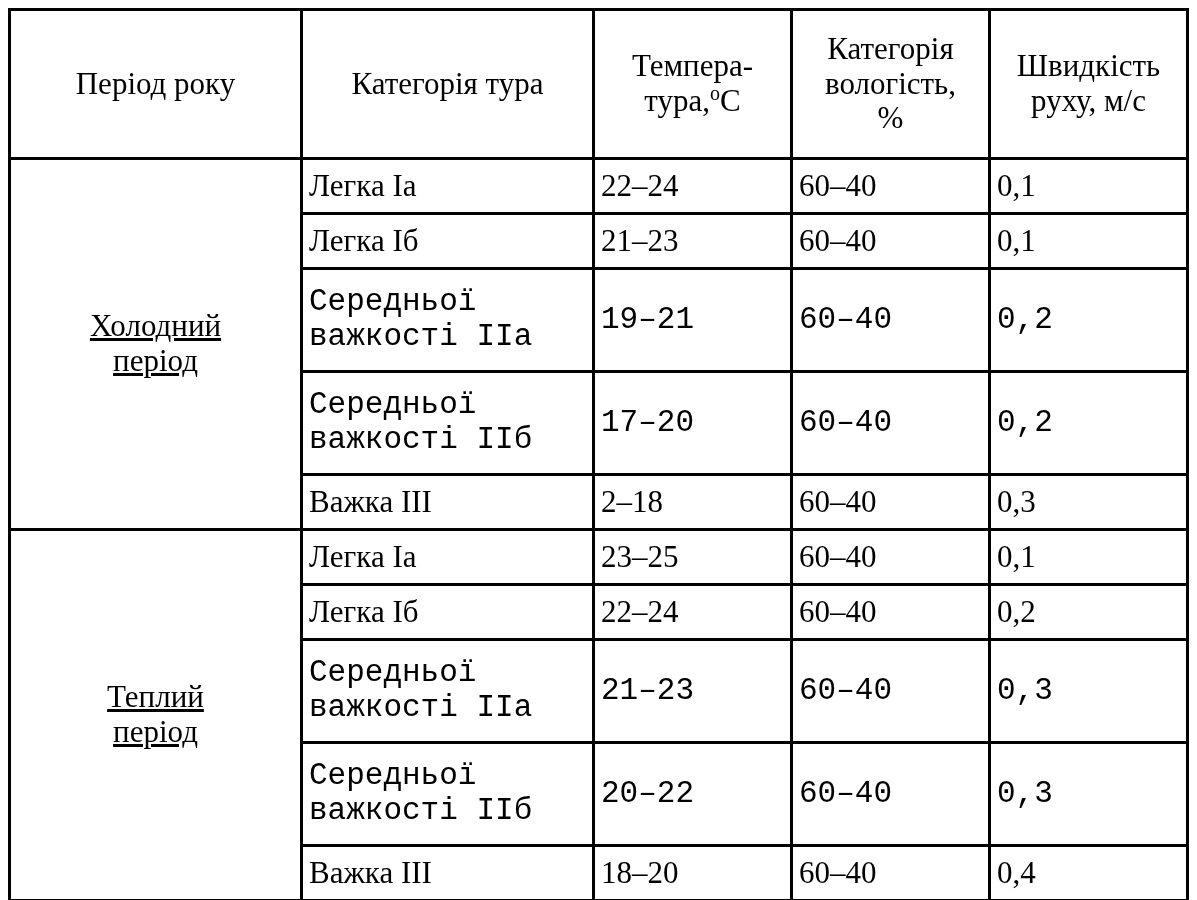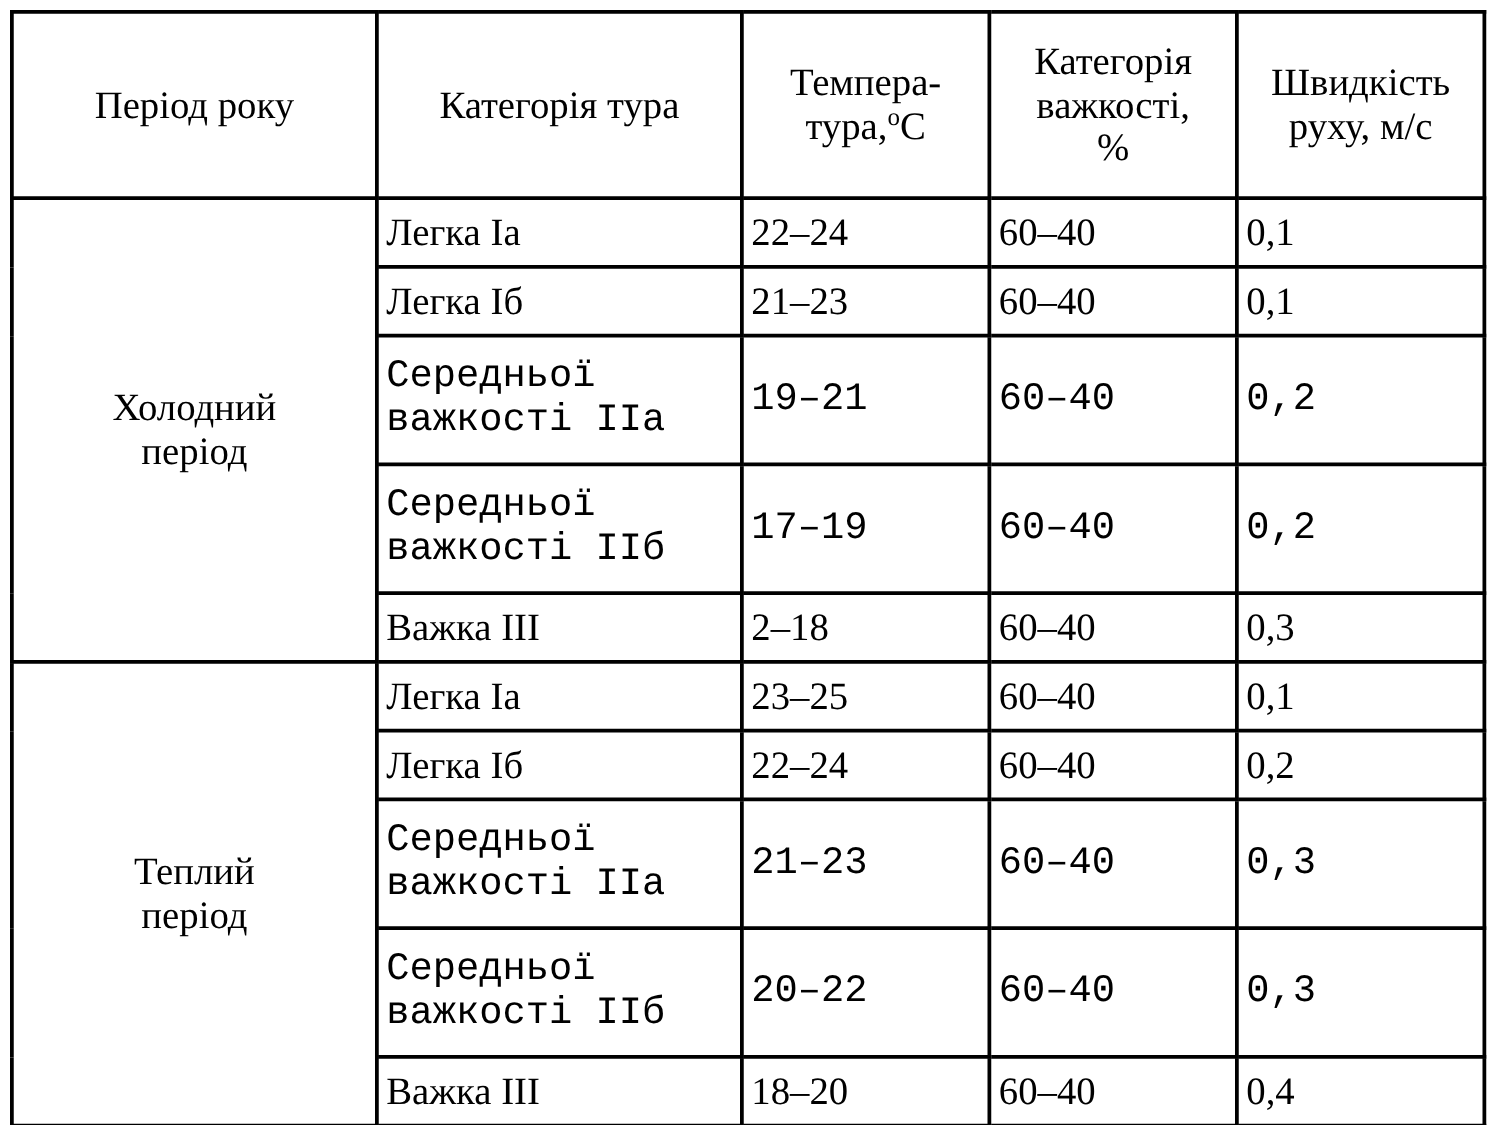--- a/index.html
+++ b/index.html
@@ -55,21 +55,21 @@
   sup.deg {
     font-size: 20px;
     vertical-align: super;
     line-height: 0;
   }
   td.period-cell {
     text-align: center;
     vertical-align: middle;
     font-size: 31px;
   }
-  td.period-cell .pline { display: block; }
+  td.period-cell .pline { display: block; text-decoration: underline; }
   td.cat {
     text-align: left;
     vertical-align: top;
     padding-left: 10px;
     padding-top: 4px;
   }
   td.cat .cline { display: block; }
   td.num {
     text-align: left;
     vertical-align: top;
@@ -97,21 +97,21 @@
         </td>
         <td>
           <span class="hdr-line">Категорія тура</span>
         </td>
         <td>
           <span class="hdr-line">Темпера-</span>
           <span class="hdr-line"><span>тура,</span><sup class="deg">o</sup><span>С</span></span>
         </td>
         <td>
           <span class="hdr-line">Категорія</span>
-          <span class="hdr-line">важкості,</span>
+          <span class="hdr-line">вологість,</span>
           <span class="hdr-line">%</span>
         </td>
         <td>
           <span class="hdr-line">Швидкість</span>
           <span class="hdr-line">руху, м/с</span>
         </td>
       </tr>
     </thead>
     <tbody>
 
@@ -142,21 +142,21 @@
         </td>
         <td class="num">19–21</td>
         <td class="num">60–40</td>
         <td class="num">0,2</td>
       </tr>
       <tr class="r-tall">
         <td class="cat">
           <span class="cline">Середньої</span>
           <span class="cline">важкості ІІб</span>
         </td>
-        <td class="num">17–19</td>
+        <td class="num">17–20</td>
         <td class="num">60–40</td>
         <td class="num">0,2</td>
       </tr>
       <tr class="r-short">
         <td class="cat">
           <span class="cline">Важка ІІІ</span>
         </td>
         <td class="num">2–18</td>
         <td class="num">60–40</td>
         <td class="num">0,3</td>

